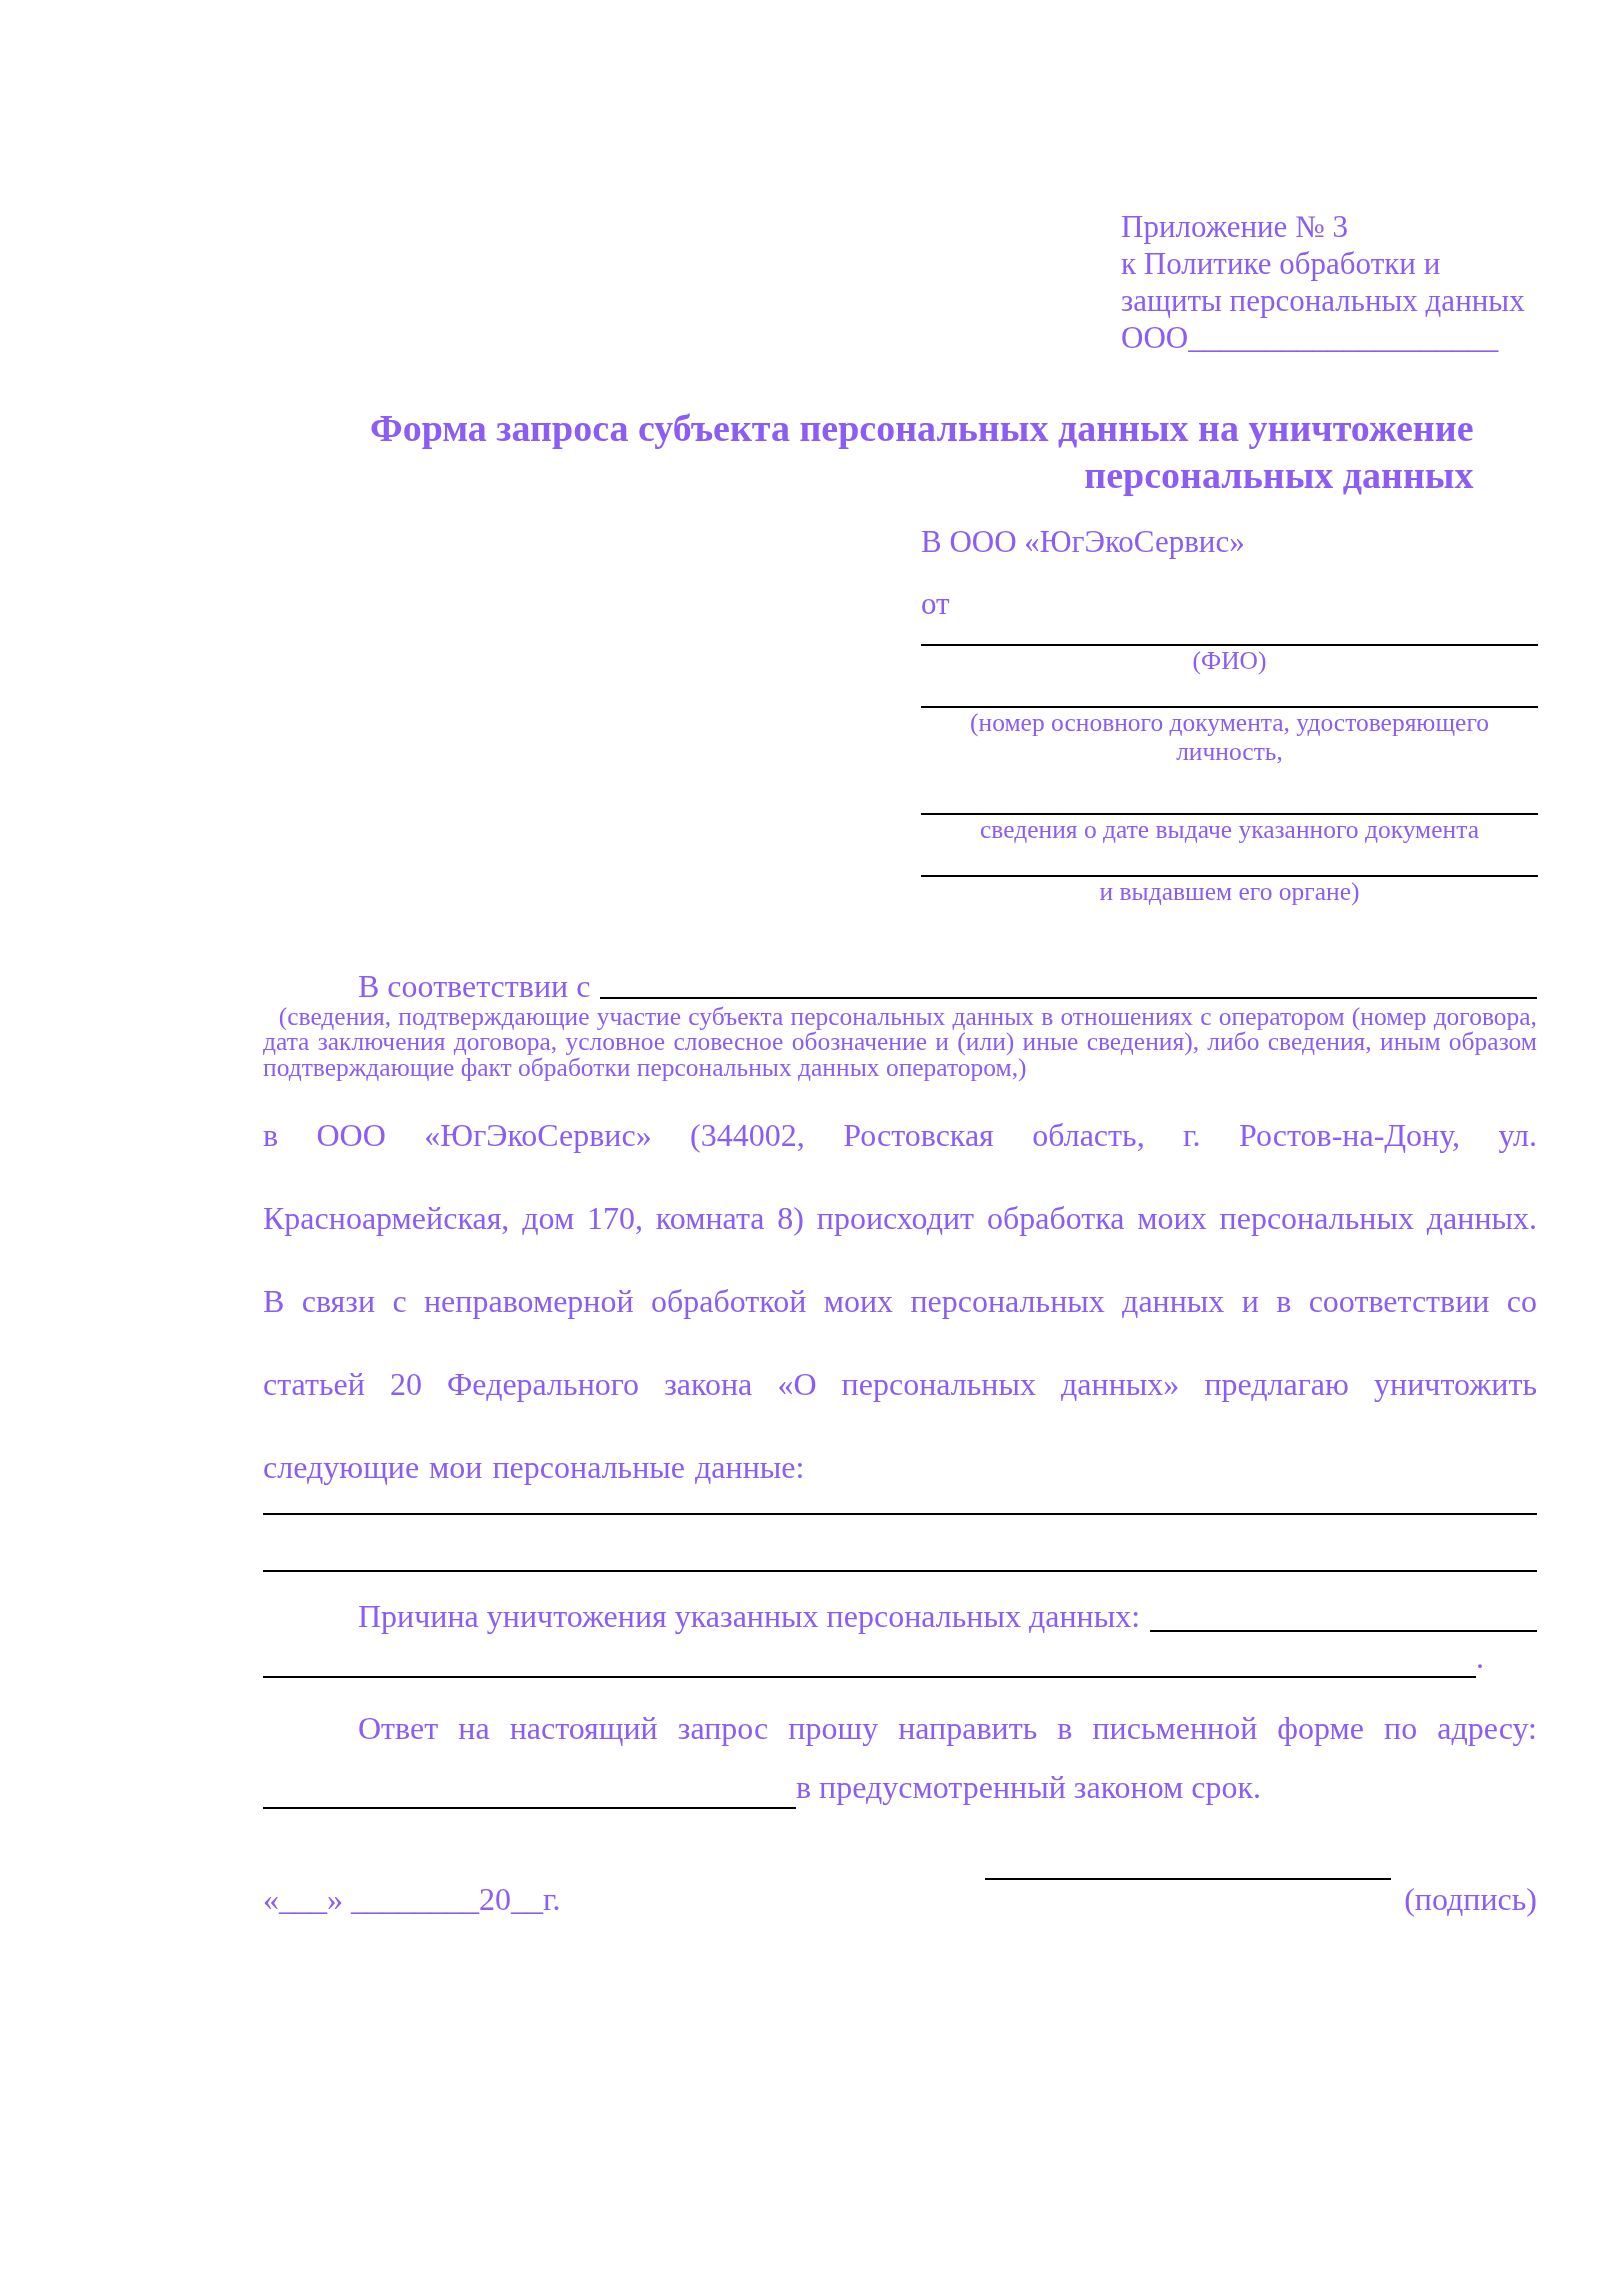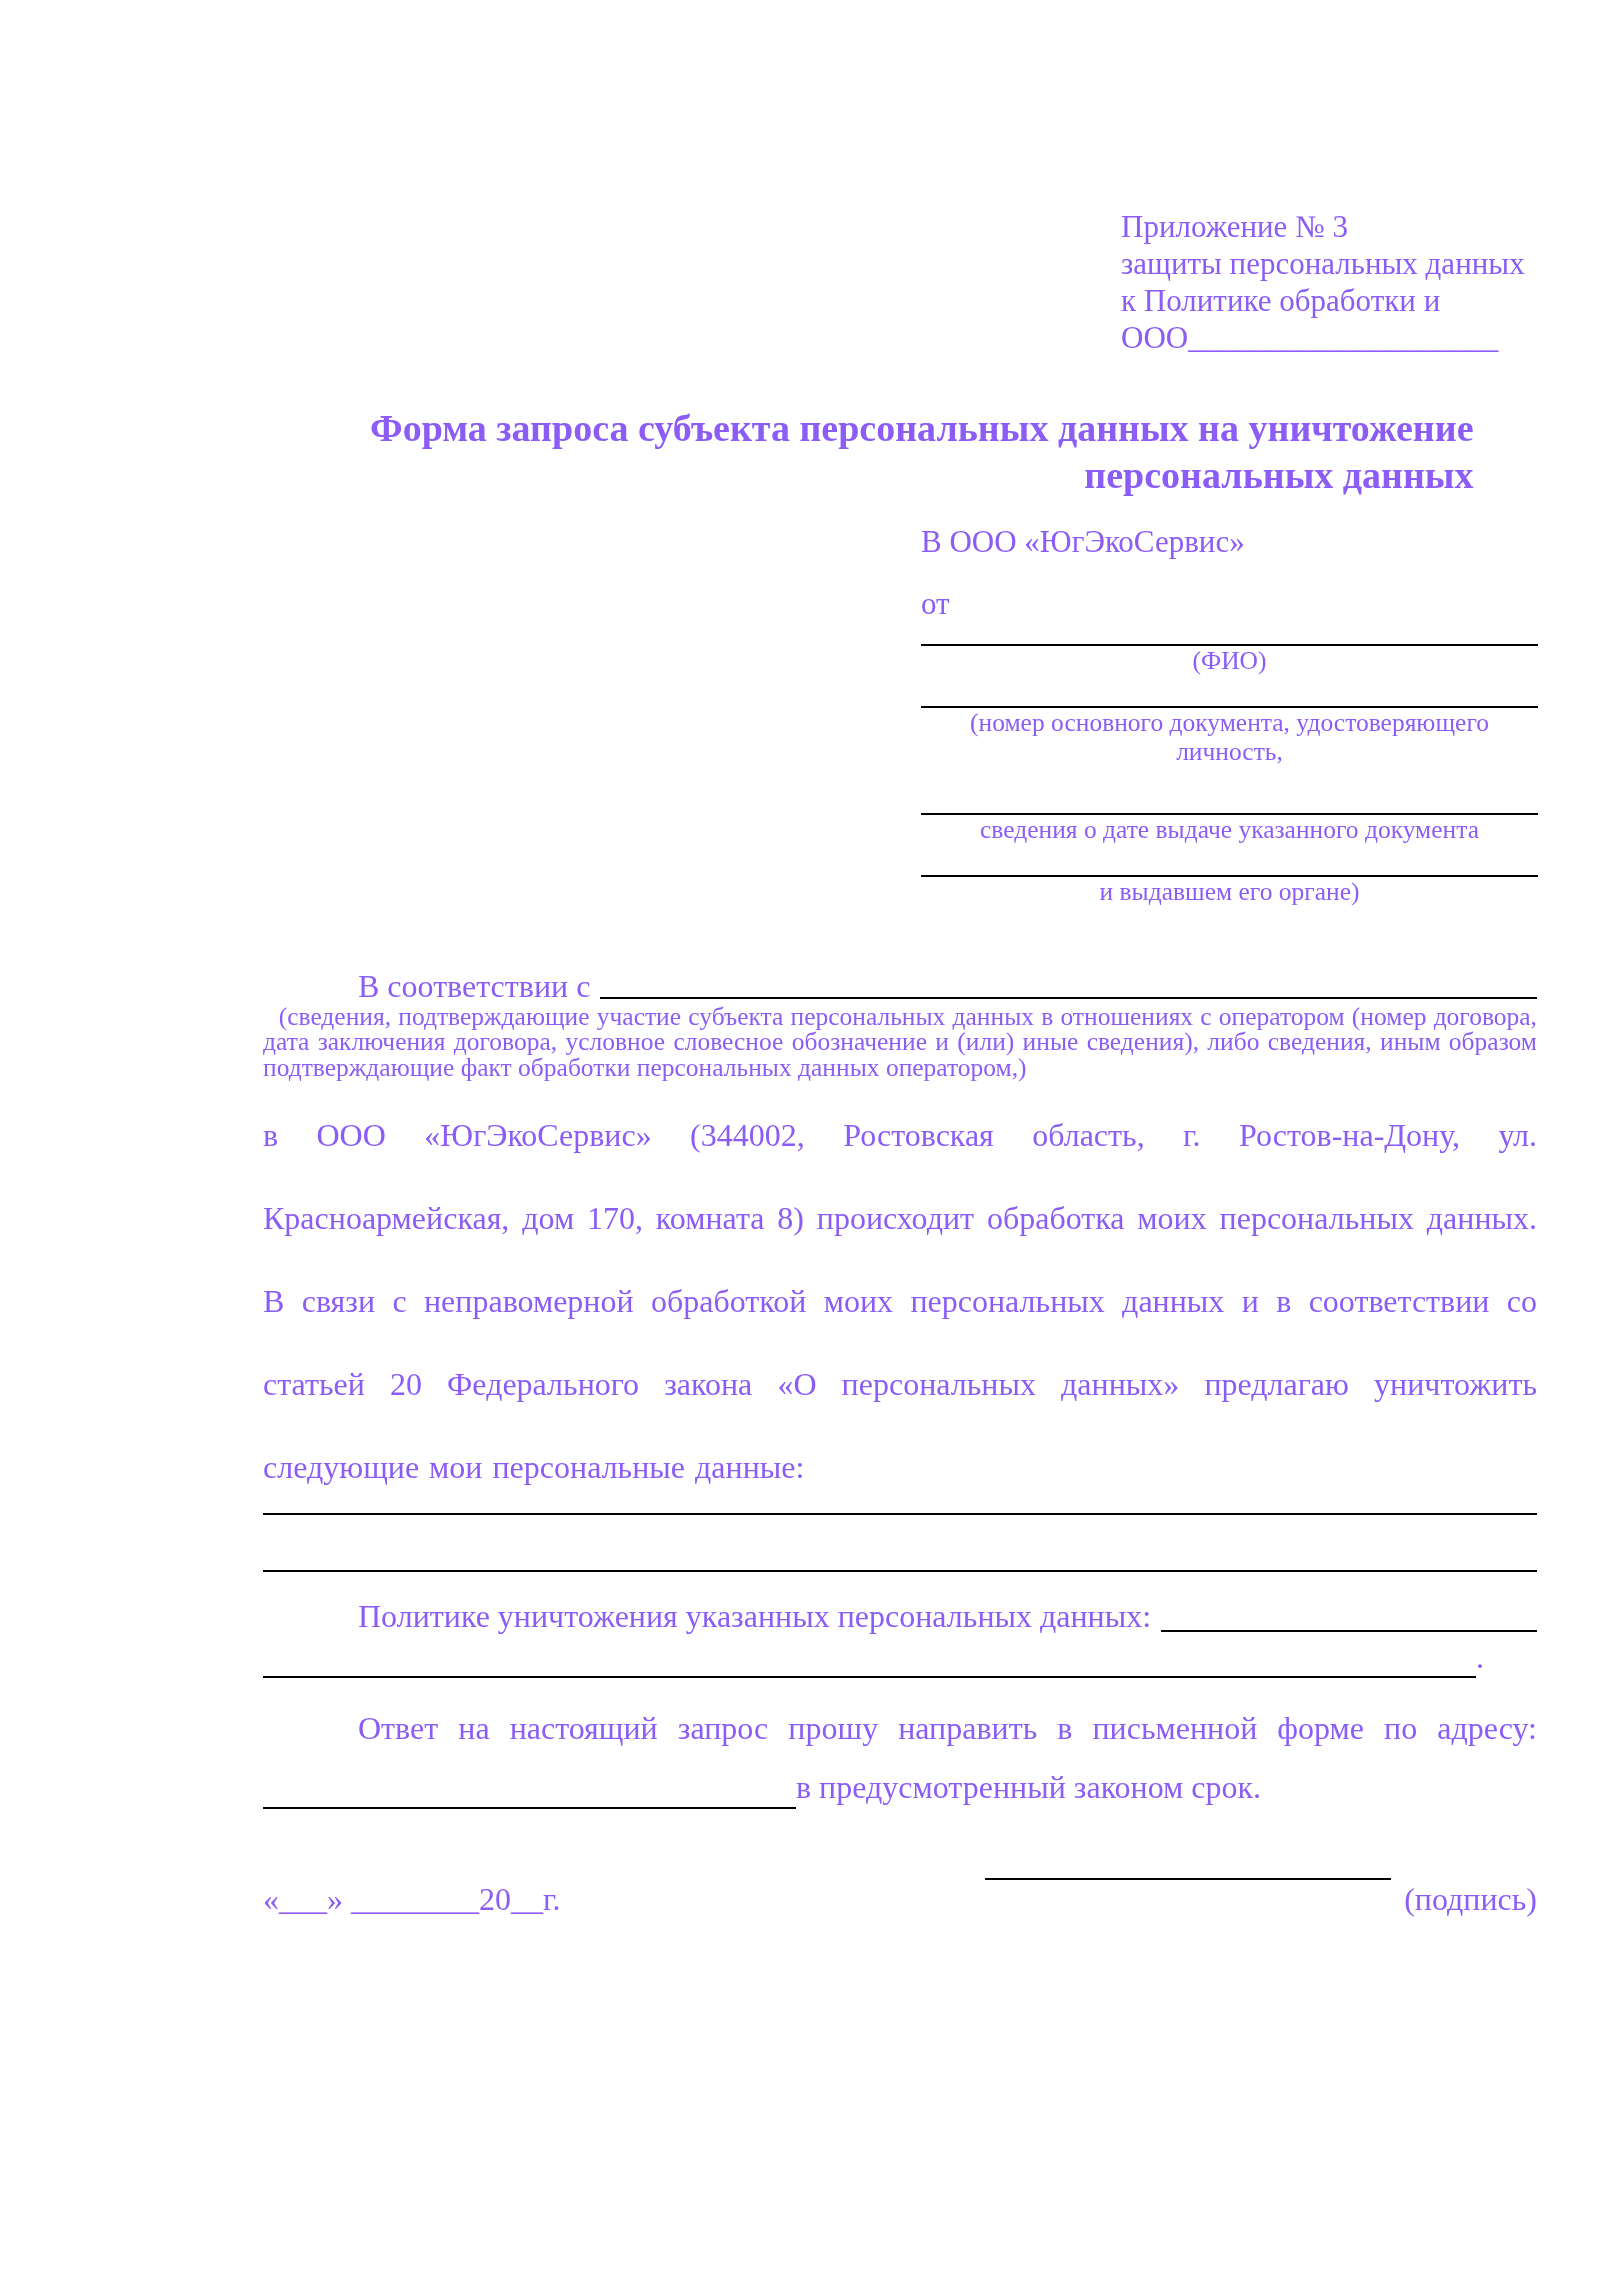--- a/index.html
+++ b/index.html
@@ -103,22 +103,22 @@
   .sig-line { width: 406px; border-bottom: 2.9px solid #000; margin-bottom: 7.8px; }
 </style>
 </head>
 <body>
 
 <div class="page">
   <div class="content">
 
     <div class="appendix">
       <div>Приложение № 3</div>
+      <div>к Политике обработки и</div>
       <div>защиты персональных данных</div>
-      <div>к Политике обработки и</div>
       <div>ООО____________________</div>
     </div>
 
     <div class="doc-title">Форма запроса субъекта персональных данных на уничтожение персональных данных</div>
 
     <div class="addressee">
       <div class="addr-to">В ООО «ЮгЭкоСервис»</div>
       <div class="addr-from">от</div>
       <div class="blankline bl-1"></div>
       <div class="addr-cap">(ФИО)</div>
@@ -136,21 +136,21 @@
     </div>
 
     <div class="fine-print">(сведения, подтверждающие участие субъекта персональных данных в отношениях с оператором (номер договора, дата заключения договора, условное словесное обозначение и (или) иные сведения), либо сведения, иным образом подтверждающие факт обработки персональных данных оператором,)</div>
 
     <div class="main-para">в ООО «ЮгЭкоСервис» (344002, Ростовская область, г. Ростов-на-Дону, ул. Красноармейская, дом 170, комната 8) происходит обработка моих персональных данных. В связи с неправомерной обработкой моих персональных данных и в соответствии со статьей 20 Федерального закона «О персональных данных» предлагаю уничтожить следующие мои персональные данные:</div>
 
     <div class="rule rule-a"></div>
     <div class="rule rule-b"></div>
 
     <div class="reason-row">
-      <span class="label">Политике уничтожения указанных персональных данных:</span>
+      <span class="label">Причина уничтожения указанных персональных данных:</span>
       <span class="fill-line"></span>
     </div>
 
     <div class="reason-cont">
       <span class="blank-inline"></span><span>.</span>
     </div>
 
     <div class="answer-para">Ответ на настоящий запрос прошу направить в письменной форме по адресу:</div>
 
     <div class="answer-tail">

